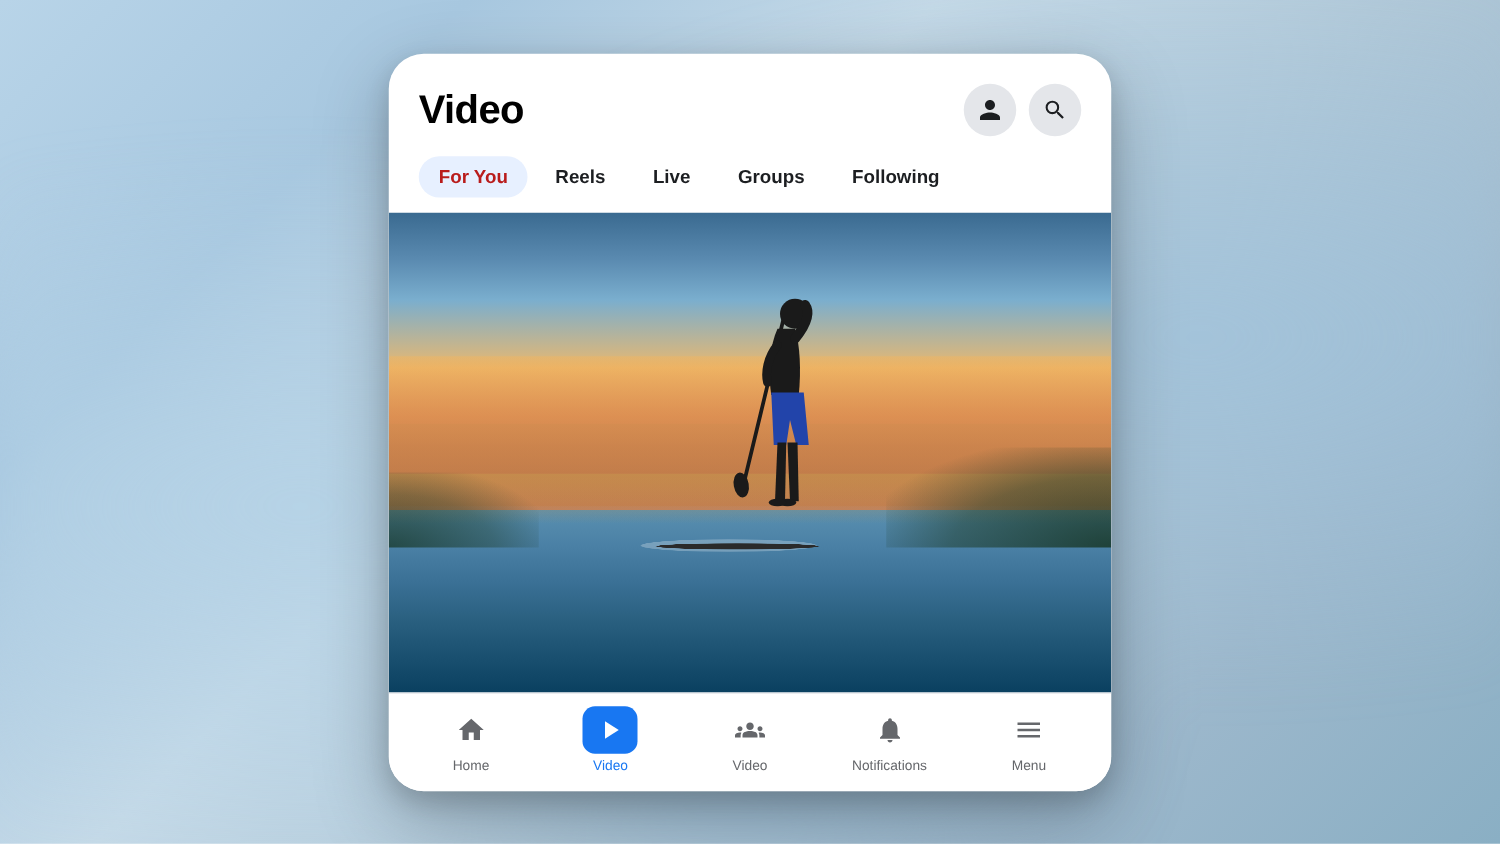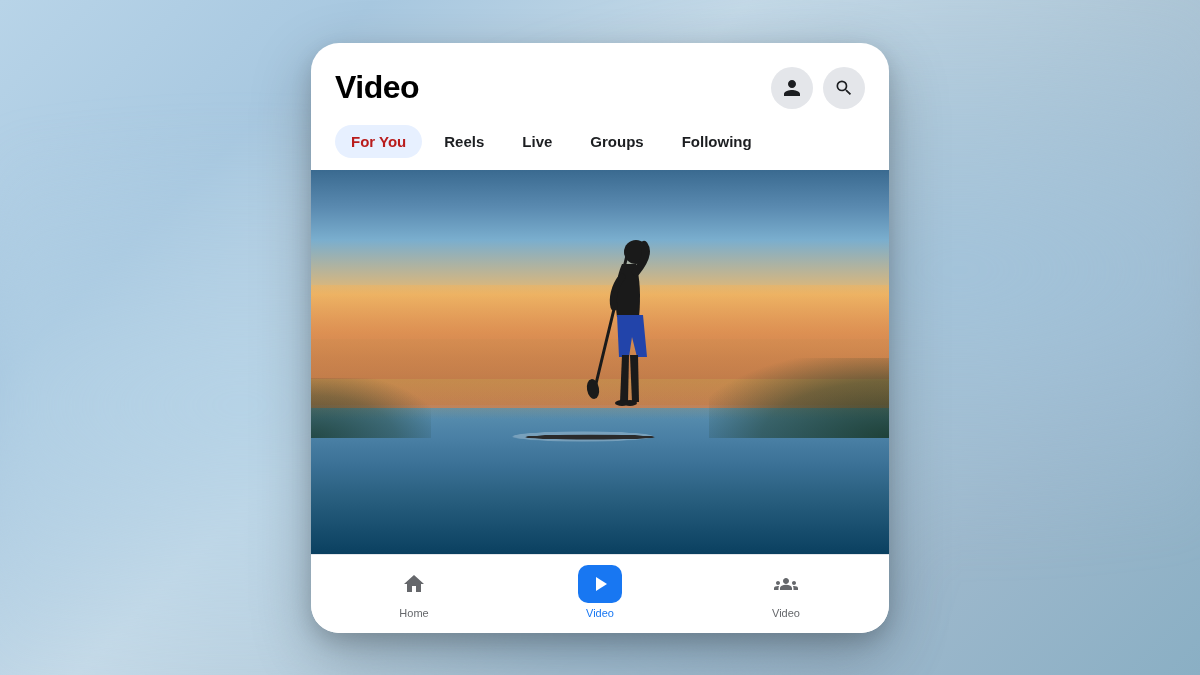--- a/index.html
+++ b/index.html
@@ -333,16 +333,32 @@
 
     <div class="nav-item">
       <div class="nav-icon-wrap">
         <svg class="nav-svg inactive" viewBox="0 0 24 24">
           <path d="M12 12.75c1.63 0 3.07.39 4.24.9 1.08.48 1.76 1.56 1.76 2.73V18H6v-1.61c0-1.18.68-2.26 1.76-2.73 1.17-.52 2.61-.91 4.24-.91zM4 13c1.1 0 2-.9 2-2s-.9-2-2-2-2 .9-2 2 .9 2 2 2zm1.13 1.1c-.37-.06-.74-.1-1.13-.1-.99 0-1.93.21-2.78.58C.48 14.9 0 15.62 0 16.43V18h4.5v-1.61c0-.83.23-1.61.63-2.29zM20 13c1.1 0 2-.9 2-2s-.9-2-2-2-2 .9-2 2 .9 2 2 2zm4 3.43c0-.81-.48-1.53-1.22-1.85C21.93 14.21 20.99 14 20 14c-.39 0-.76.04-1.13.1.4.68.63 1.46.63 2.29V18H24v-1.57zM12 6c1.66 0 3 1.34 3 3s-1.34 3-3 3-3-1.34-3-3 1.34-3 3-3z"></path>
         </svg>
       </div>
       <span class="nav-label">Video</span>
     </div>
 
-
+    <div class="nav-item">
+      <div class="nav-icon-wrap">
+        <svg class="nav-svg inactive" viewBox="0 0 24 24">
+          <path d="M12 22c1.1 0 2-.9 2-2h-4c0 1.1.9 2 2 2zm6-6v-5c0-3.07-1.64-5.64-4.5-6.32V4c0-.83-.67-1.5-1.5-1.5s-1.5.67-1.5 1.5v.68C7.63 5.36 6 7.92 6 11v5l-2 2v1h16v-1l-2-2z"></path>
+        </svg>
+      </div>
+      <span class="nav-label">Notifications</span>
+    </div>
+
+    <div class="nav-item">
+      <div class="nav-icon-wrap">
+        <svg class="nav-svg inactive" viewBox="0 0 24 24">
+          <path d="M3 18h18v-2H3v2zm0-5h18v-2H3v2zm0-7v2h18V6H3z"></path>
+        </svg>
+      </div>
+      <span class="nav-label">Menu</span>
+    </div>
 
   </div>
 </div>
 
 </body></html>

